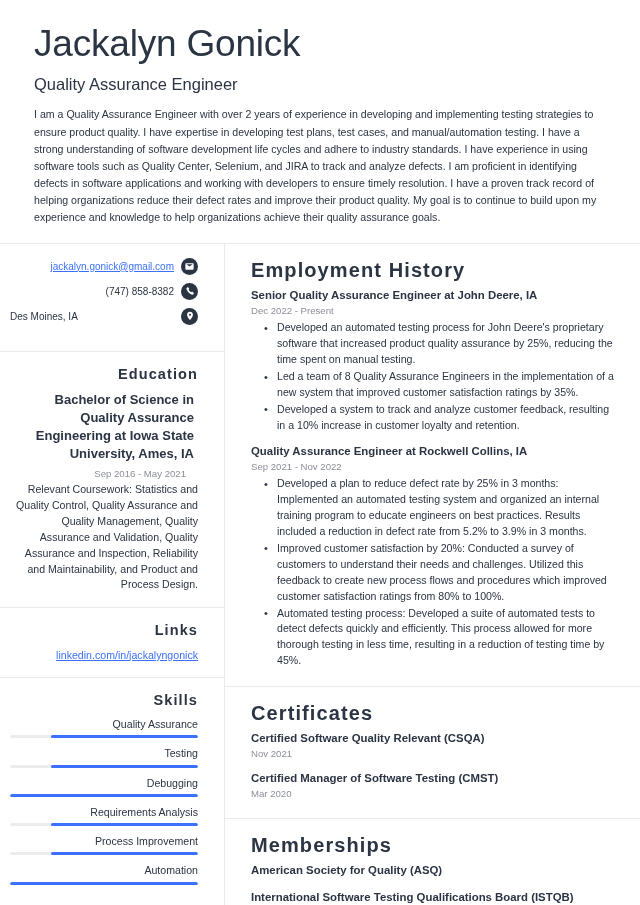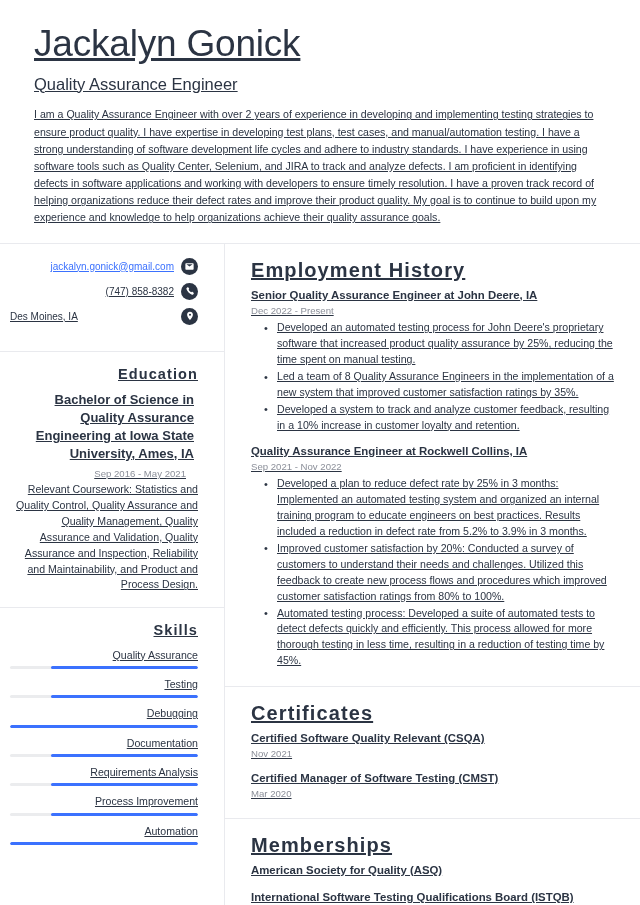--- a/index.html
+++ b/index.html
@@ -13,21 +13,20 @@
     overflow: hidden;
     font-family: "Liberation Sans", "DejaVu Sans", sans-serif;
     color: #2b3443;
     -webkit-font-smoothing: antialiased;
   }
   .page {
     width: 640px;
     height: 821px;
     position: relative;
     box-sizing: border-box;
-    text-decoration: underline;
   }
 
   
   .header {
     padding: 24px 34px 16px 34px;
   }
   .name {
     font-size: 37px;
     font-weight: 400;
     letter-spacing: -0.2px;
@@ -295,46 +294,44 @@
         </div>
       </div>
 
       <div class="lsec">
         <h2 class="l-heading">Education</h2>
         <p class="edu-degree">Bachelor of Science in Quality Assurance Engineering at Iowa State University, Ames, IA</p>
         <p class="edu-dates">Sep 2016 - May 2021</p>
         <p class="edu-course">Relevant Coursework: Statistics and Quality Control, Quality Assurance and Quality Management, Quality Assurance and Validation, Quality Assurance and Inspection, Reliability and Maintainability, and Product and Process Design.</p>
       </div>
 
+      <div class="lsec">
+        <h2 class="l-heading">Links</h2>
+        <div class="link-line">linkedin.com/in/jackalyngonick</div>
+      </div>
 
       <div class="lsec no-border">
         <h2 class="l-heading">Skills</h2>
 
         <div class="skill">
           <div class="skill-name">Quality Assurance</div>
           <div class="skill-track">
             <div class="skill-fill" style="width: 78%;"></div>
           </div>
         </div>
         <div class="skill">
           <div class="skill-name">Testing</div>
           <div class="skill-track">
             <div class="skill-fill" style="width: 78%;"></div>
           </div>
         </div>
         <div class="skill">
           <div class="skill-name">Debugging</div>
           <div class="skill-track">
             <div class="skill-fill" style="width: 100%;"></div>
-          </div>
-        </div>
-        <div class="skill">
-          <div class="skill-name">Documentation</div>
-          <div class="skill-track">
-            <div class="skill-fill" style="width: 78%;"></div>
           </div>
         </div>
         <div class="skill">
           <div class="skill-name">Requirements Analysis</div>
           <div class="skill-track">
             <div class="skill-fill" style="width: 78%;"></div>
           </div>
         </div>
         <div class="skill">
           <div class="skill-name">Process Improvement</div>

